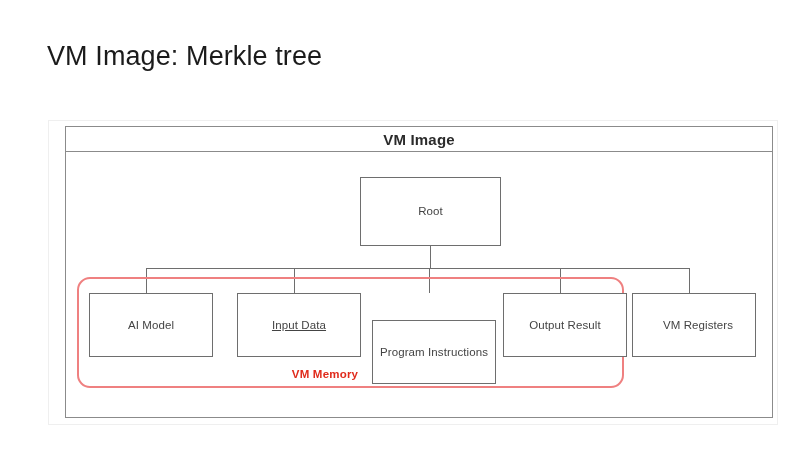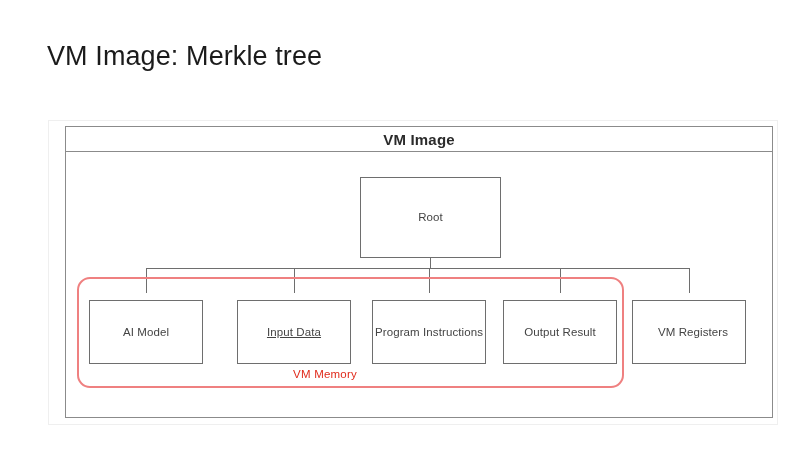--- a/index.html
+++ b/index.html
@@ -80,30 +80,30 @@
     font-size: 11.5px;
     color: #444444;
     line-height: 15px;
     letter-spacing: 0.1px;
     z-index: 4;
   }
   #node-root {
     left: 360px;
     top: 177px;
     width: 141px;
-    height: 81px;
+    height: 69px;
   }
   .leaf-node {
-    top: 300px;
-    width: 114px;
+    top: 293px;
+    width: 124px;
     height: 64px;
   }
   #node-ai-model      { left: 89px; }
   #node-input-data    { left: 237px; text-decoration: underline; }
-  #node-program-instr { left: 372px; }
+  #node-program-instr { left: 372px; margin-top: 27px; }
   #node-output-result { left: 503px; }
   #node-vm-registers  { left: 632px; padding-left: 8px; }
 
   
   .line {
     position: absolute;
     background: #6e6e6e;
     z-index: 2;
   }
   .v-line { width: 1px; }
@@ -134,21 +134,21 @@
     background: transparent;
     z-index: 3;
   }
   #vm-memory-label {
     position: absolute;
     left: 262px;
     top: 368px;
     width: 126px;
     text-align: center;
     font-size: 11.5px;
-    font-weight: normal;
+    font-weight: bold;
     color: #e02b1c;
     letter-spacing: 0.2px;
     z-index: 5;
   }
 </style>
 </head>
 <body>
 
 <div id="slide-title">VM Image: Merkle tree</div>
 

